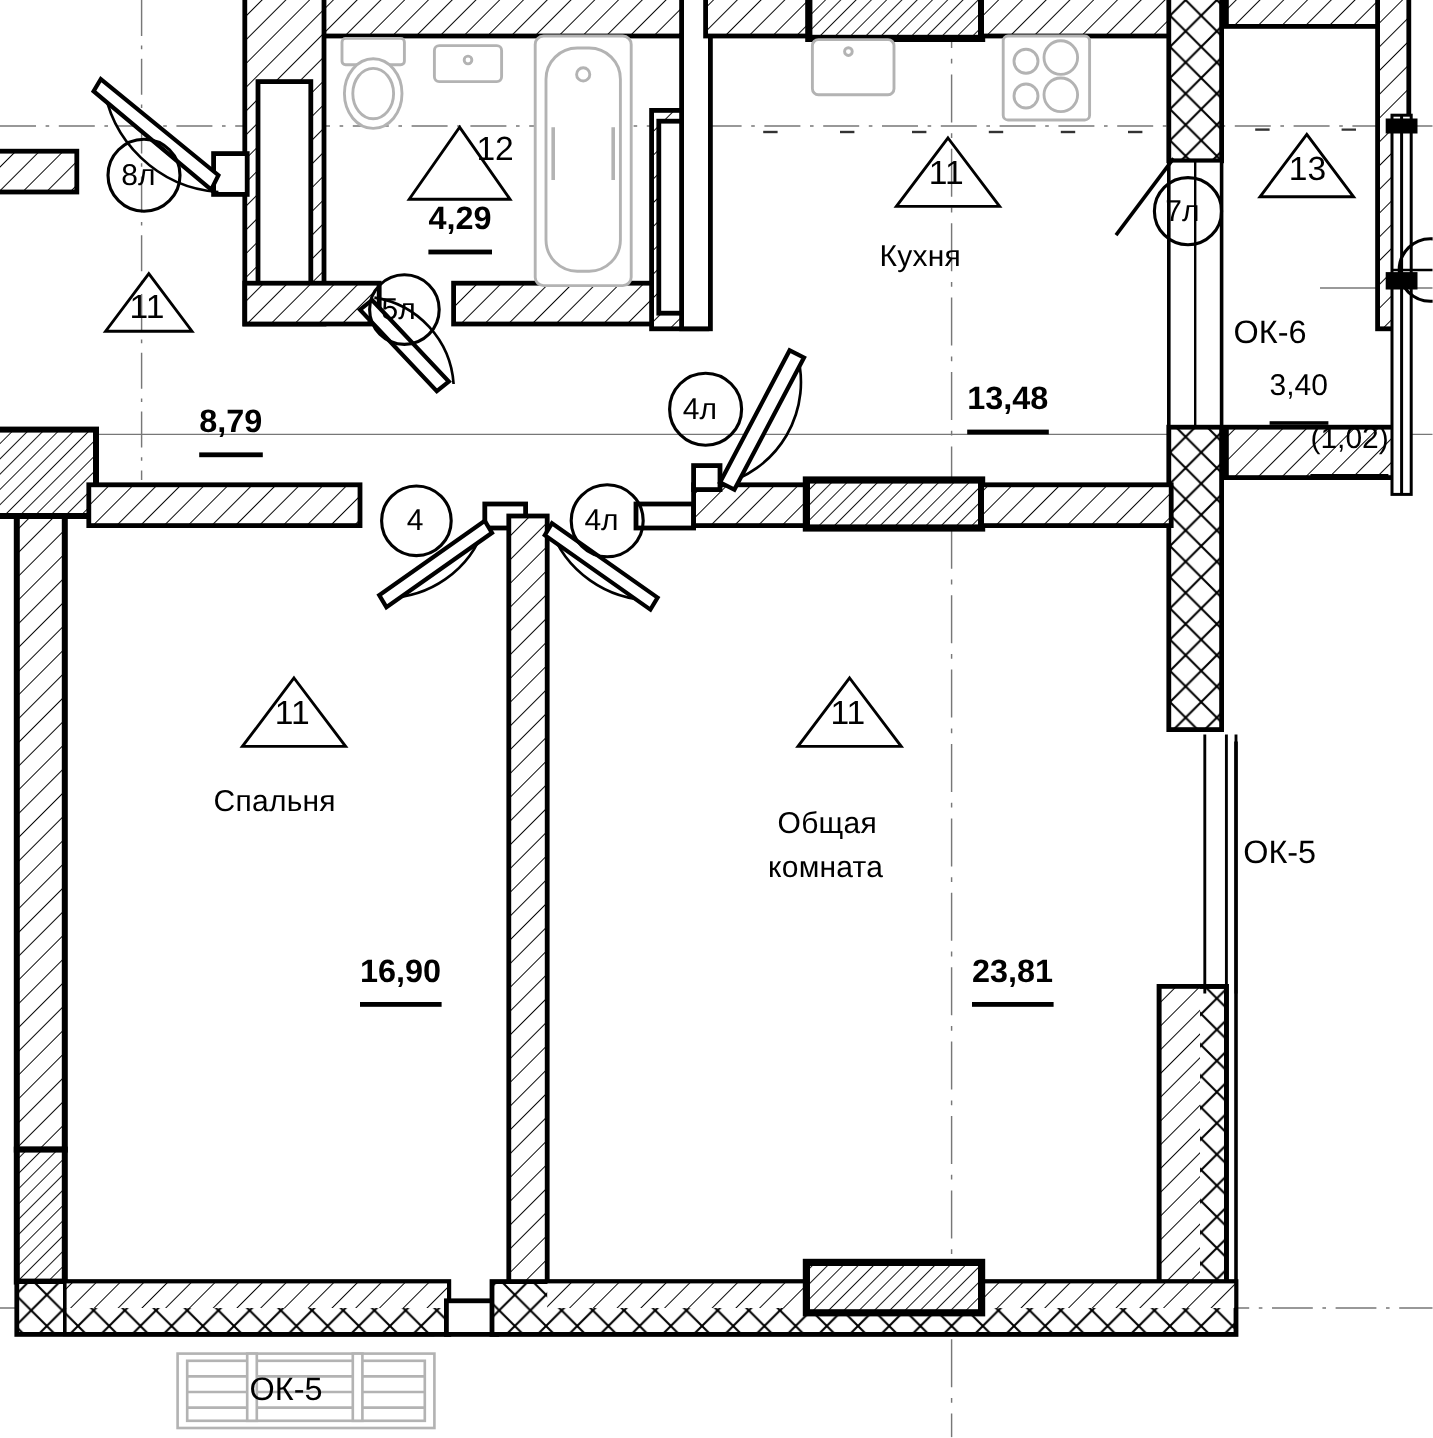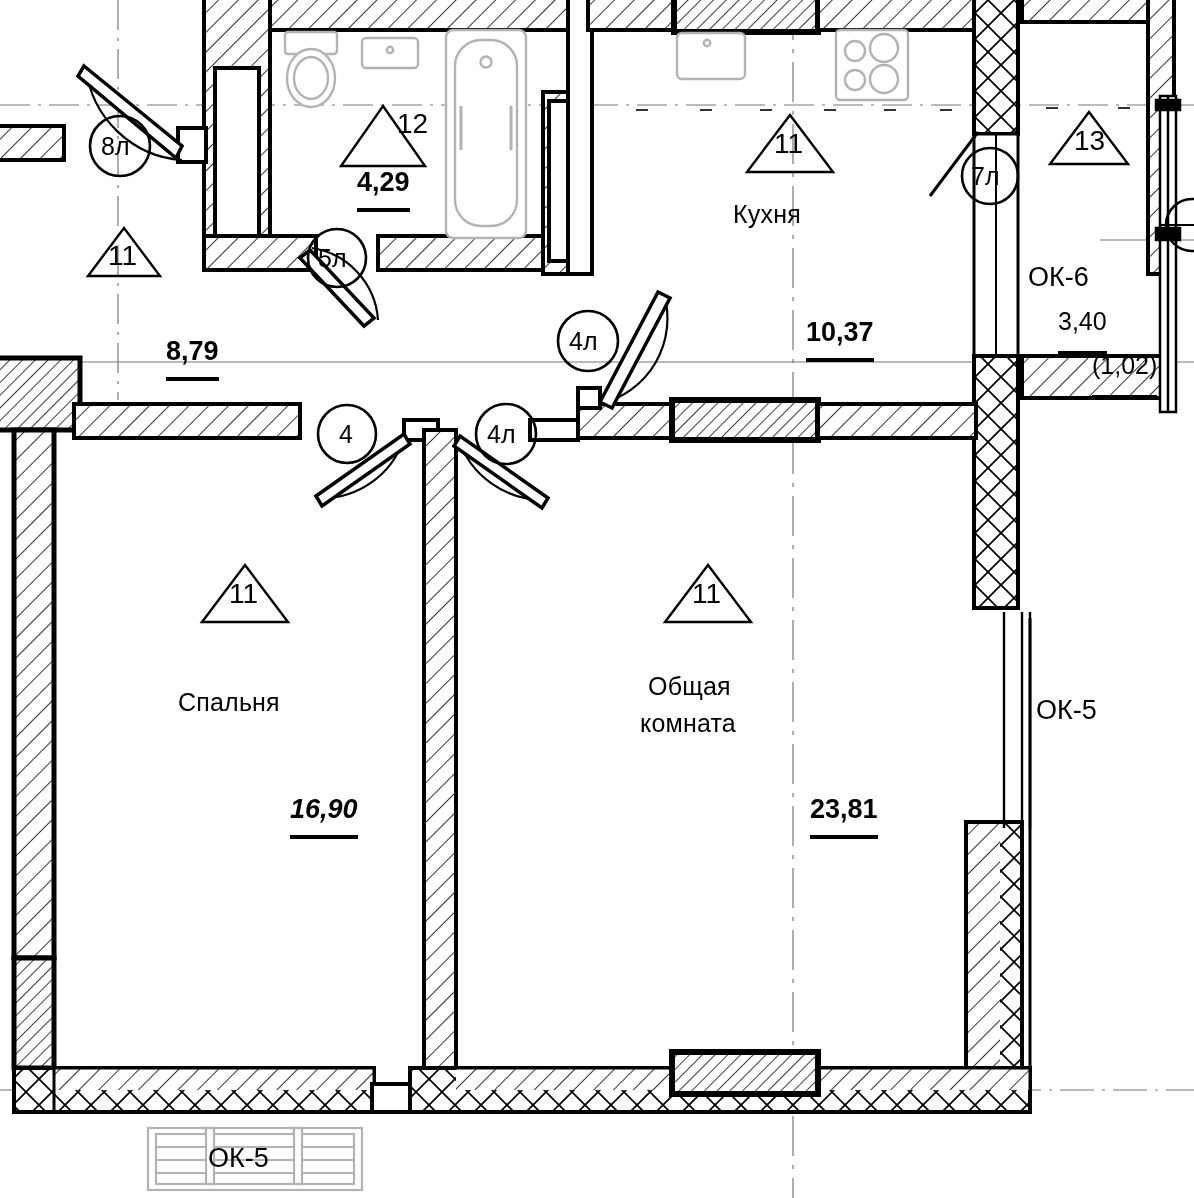--- a/index.html
+++ b/index.html
@@ -258,30 +258,30 @@
   </svg>
 
   <div class="lbl tritxt" style="left:108px;top:240px;">11</div>
   <div class="lbl area" style="left:166px;top:337px;">8,79</div>
 
   <div class="lbl tritxt" style="left:367px;top:108px;margin-left:30px;">12</div>
   <div class="lbl area" style="left:357px;top:168px;">4,29</div>
 
   <div class="lbl tritxt" style="left:774px;top:128px;">11</div>
   <div class="lbl roomname" style="left:733px;top:200px;">Кухня</div>
-  <div class="lbl area" style="left:806px;top:318px;">10,37</div>
+  <div class="lbl area" style="left:806px;top:318px;">13,48</div>
 
   <div class="lbl tritxt" style="left:1074px;top:125px;">13</div>
   <div class="lbl okname" style="left:1028px;top:262px;">ОК-6</div>
   <div class="lbl area-thin" style="left:1058px;top:307px;">3,40</div>
   <div class="lbl area-thin" style="left:1092px;top:351px;">(1,02)</div>
 
   <div class="lbl tritxt" style="left:229px;top:578px;">11</div>
-  <div class="lbl roomname" style="left:178px;top:688px;">Спальня</div>
-  <div class="lbl area" style="left:290px;top:795px;font-style:italic;">16,90</div>
+  <div class="lbl roomname" style="left:178px;top:654px;">Спальня</div>
+  <div class="lbl area" style="left:300px;top:795px;">16,90</div>
 
   <div class="lbl tritxt" style="left:692px;top:578px;">11</div>
   <div class="lbl roomname" style="left:648px;top:672px;text-align:right;">Общая</div>
   <div class="lbl roomname" style="left:640px;top:709px;">комната</div>
   <div class="lbl area" style="left:810px;top:795px;">23,81</div>
 
   <div class="lbl okname" style="left:1036px;top:695px;">ОК-5</div>
   <div class="lbl okname" style="left:208px;top:1143px;">ОК-5</div>
 
   <div class="lbl bubtxt" style="left:101px;top:132px;">8л</div>

